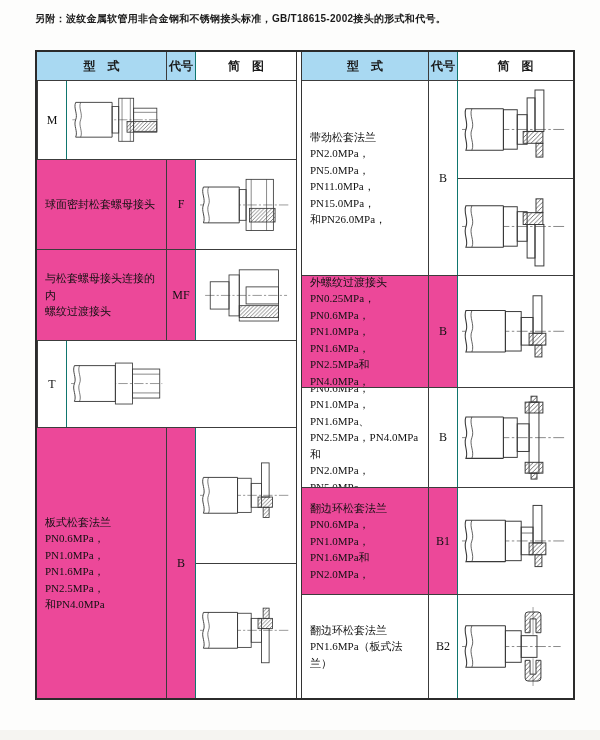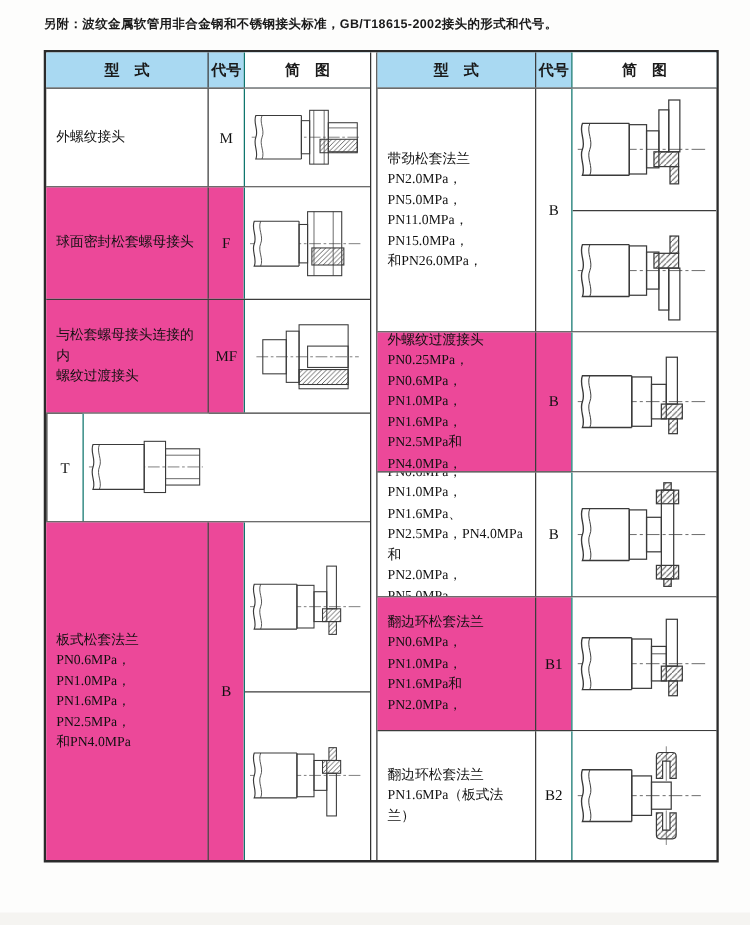--- a/index.html
+++ b/index.html
@@ -1,20 +1,20 @@
 <!DOCTYPE html>
 <html><head>
 <meta charset="utf-8">
 <style>
   html,body{margin:0;padding:0;background:#fdfdfc;}
   .page{position:relative;width:600px;height:740px;background:#fdfdfc;overflow:hidden;
         font-family:"Liberation Sans",sans-serif;}
   .title{position:absolute;left:35px;top:12px;width:545px;font-size:10px;font-weight:bold;
          color:#1a1a1a;letter-spacing:.3px;font-family:"Liberation Sans",sans-serif;}
-  .tbl{position:absolute;left:35px;top:40px;width:540px;height:650px;display:flex;
+  .tbl{position:absolute;left:35px;top:50px;width:540px;height:650px;display:flex;
        border:2px solid #2b2b2b;box-sizing:border-box;background:#fff;}
   .half{display:flex;flex-direction:column;box-sizing:border-box;min-width:0;}
   .half-left{width:259px;}
   .vgap{width:6px;background:#fff;border-left:1.5px solid #333;border-right:1.5px solid #333;box-sizing:border-box;}
   .half-right{flex:1;}
   .row{display:flex;box-sizing:border-box;border-top:1px solid #3c3c3c;min-height:0;}
   .row:first-child{border-top:none;}
   .hdr{height:28px;background:#a9d9f2;}
   .cell{box-sizing:border-box;min-width:0;overflow:hidden;display:flex;align-items:center;}
   .c-type{flex:1;padding:4px 4px 4px 8px;font-family:"Liberation Serif",serif;font-size:11px;
@@ -54,21 +54,20 @@
 
   <div class="tbl">
 
     <div class="half half-left">
       <div class="row hdr">
         <div class="cell c-type">型　式</div>
         <div class="cell c-code">代号</div>
         <div class="cell c-diagram" style="align-items:center;justify-content:center;flex-direction:row;">简　图</div>
       </div>
       <div class="row lr0">
-        <div class="cell c-type">外螺纹接头</div>
         <div class="cell c-code">M</div>
         <div class="cell c-diagram">
             <div class="dsub">
               <svg viewBox="0 0 108 84" preserveAspectRatio="xMidYMid meet">
                 <line x1="0" y1="42" x2="106" y2="42" stroke="#555" stroke-width="0.7" stroke-dasharray="11 2.5 2.5 2.5"></line>
                 <path d="M48 21 H4 c-3 7 3 14 0 21 c-3 7 3 14 0 21 H48" fill="#fff" stroke="#3a3a3a" stroke-width="1.1"></path>
                 <path d="M10 21 c-3 7 3 14 0 21 c-3 7 3 14 0 21" fill="none" stroke="#3a3a3a" stroke-width="0.8"></path>
                 <line x1="48" y1="21" x2="48" y2="63" stroke="#3a3a3a" stroke-width="1.1"></line>
                 <rect x="48" y="26" width="8" height="32" fill="none" stroke="#3a3a3a" stroke-width="1"></rect>
                 <rect x="56" y="16" width="18" height="52" fill="none" stroke="#3a3a3a" stroke-width="1"></rect>

